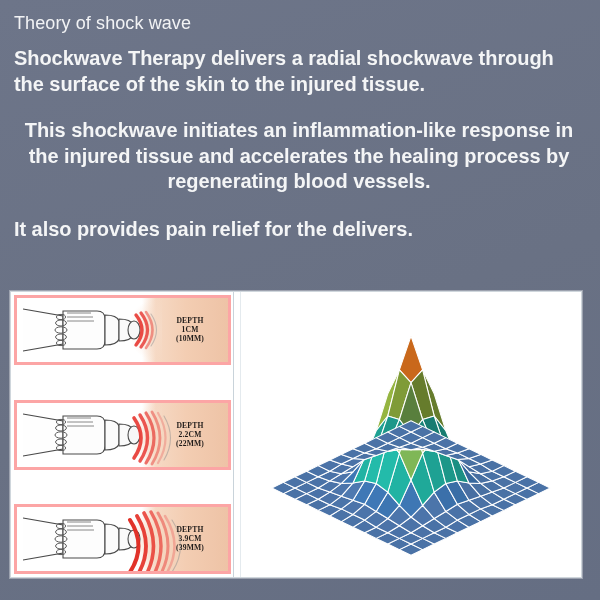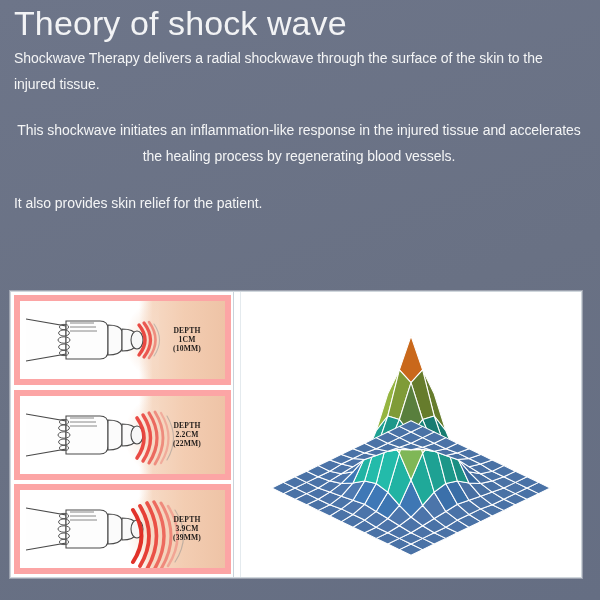--- a/index.html
+++ b/index.html
@@ -23,31 +23,31 @@
 
   
   .text-area {
     position: absolute;
     left: 14px;
     top: 6px;
     right: 16px;
   }
   .slide-title {
     color: #f2f3f5;
-    font-size: 34px;
+    font-size: 18px;
     font-weight: 400;
     letter-spacing: .1px;
     line-height: 34px;
     margin: 0 0 6px 0;
     white-space: nowrap;
   }
   .para {
     color: #f4f5f6;
-    font-size: 14px;
-    font-weight: 400;
+    font-size: 20px;
+    font-weight: 700;
     line-height: 25.5px;
     margin: 0;
     letter-spacing: -0.05px;
   }
   .para.p1 { margin-top: 2px; }
   .para.p2 { margin-top: 21px; text-align: center; }
   .para.p3 { margin-top: 22px; }
 
   
   .figure-panel {
@@ -70,22 +70,22 @@
     flex: 0 0 222px;
     display: flex;
     flex-direction: column;
     justify-content: space-between;
     padding: 3px 2px 3px 3px;
     box-sizing: border-box;
     background: #ffffff;
   }
   .device-panel {
     position: relative;
-    height: 90px;
-    border: 6px solid #fca5a5;
+    height: 70px;
+    border: 3px solid #fca5a5;
     background: #ffffff;
     overflow: hidden;
     box-sizing: border-box;
   }
 
   
   .skin {
     position: absolute;
     right: 0; top: 0;
     width: 86px; height: 100%;
@@ -161,21 +161,21 @@
 </style>
 </head>
 <body>
 
 <div class="slide">
 
   <div class="text-area">
     <h1 class="slide-title">Theory of shock wave</h1>
     <p class="para p1">Shockwave Therapy delivers a radial shockwave through the surface of the skin to the injured tissue.</p>
     <p class="para p2">This shockwave initiates an inflammation-like response in the injured tissue and accelerates the healing process by regenerating blood vessels.</p>
-    <p class="para p3">It also provides skin relief for the patient.</p>
+    <p class="para p3">It also provides pain relief for the delivers.</p>
   </div>
 
   <div class="figure-panel">
 
     <div class="device-column">
 
       <div class="device-panel">
         <div class="skin"></div>
         <div class="handpiece">
           <svg class="hp-svg" viewBox="0 0 132 62" xmlns="http://www.w3.org/2000/svg">

